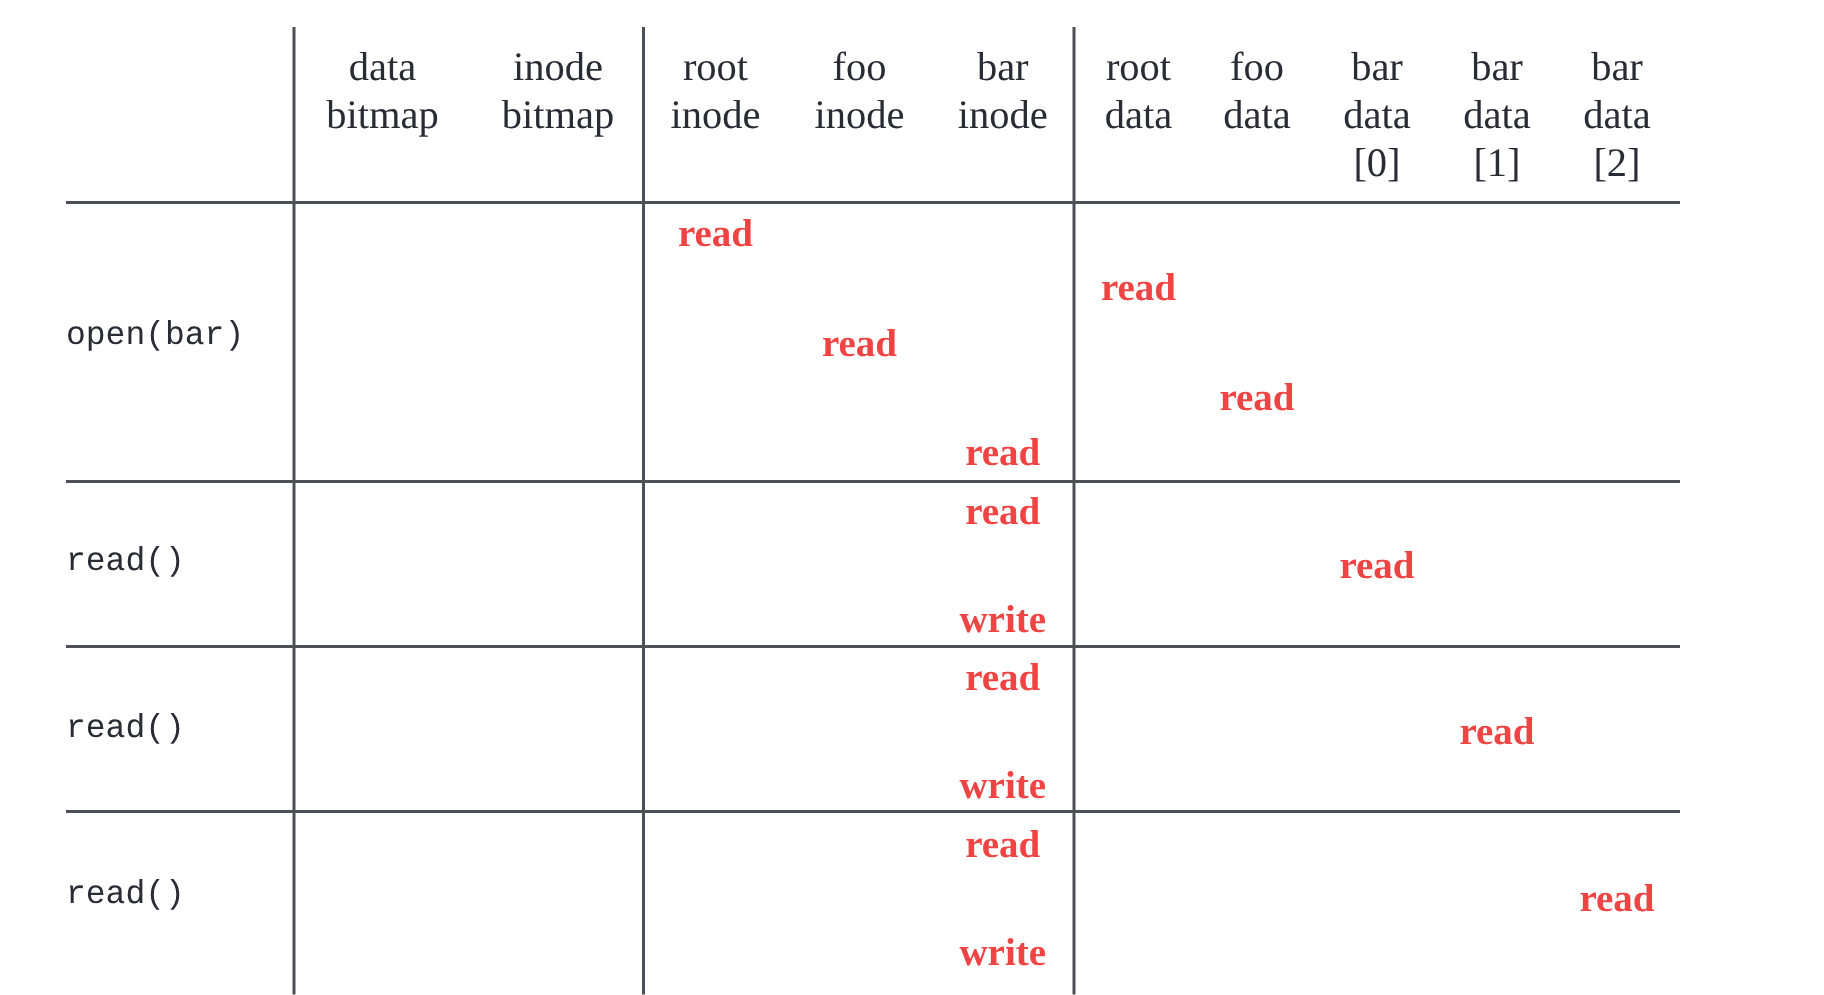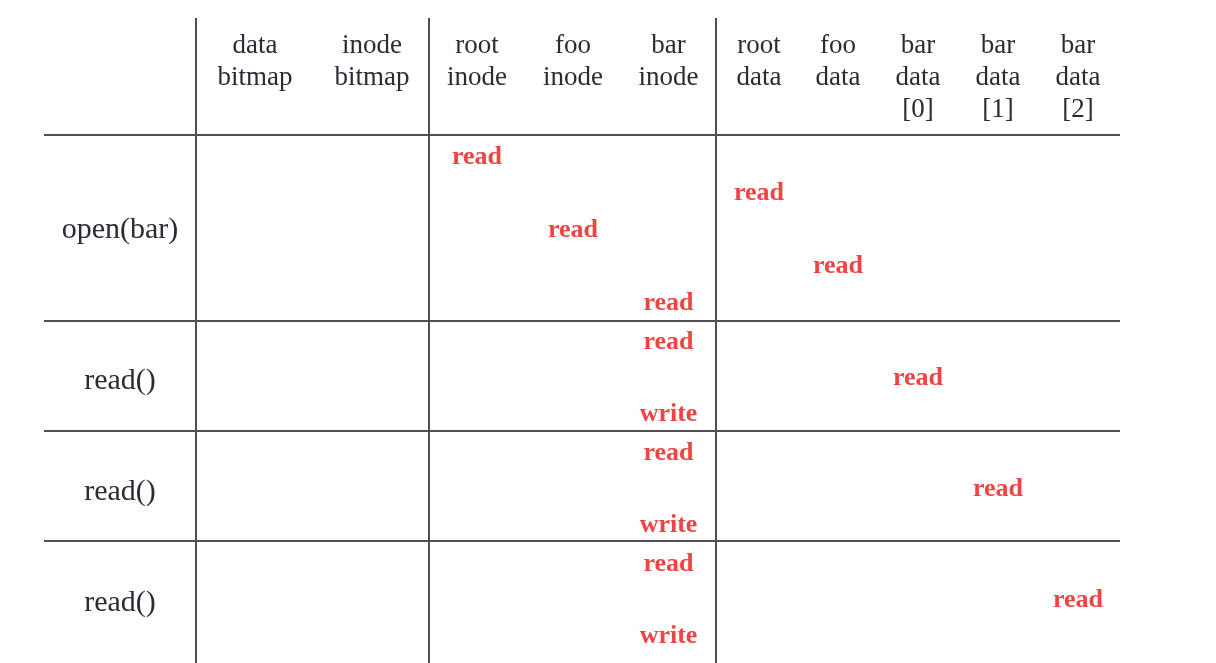--- a/index.html
+++ b/index.html
@@ -29,24 +29,24 @@
     white-space: pre;
     line-height: 1.06;
   }
   .hdr {
     font-size: 27px;
     font-weight: 400;
     text-align: center;
     color: #2b2b35;
   }
   .rowlabel {
-    font-size: 30px;
+    font-size: 22px;
     font-weight: 400;
-    text-align: center;
     color: #2b2b35;
+    font-family: Liberation Mono, monospace;
   }
   .op {
     font-size: 26px;
     font-weight: 700;
     text-align: center;
     color: #ef4444;
   }
 
   
   .hrule {

